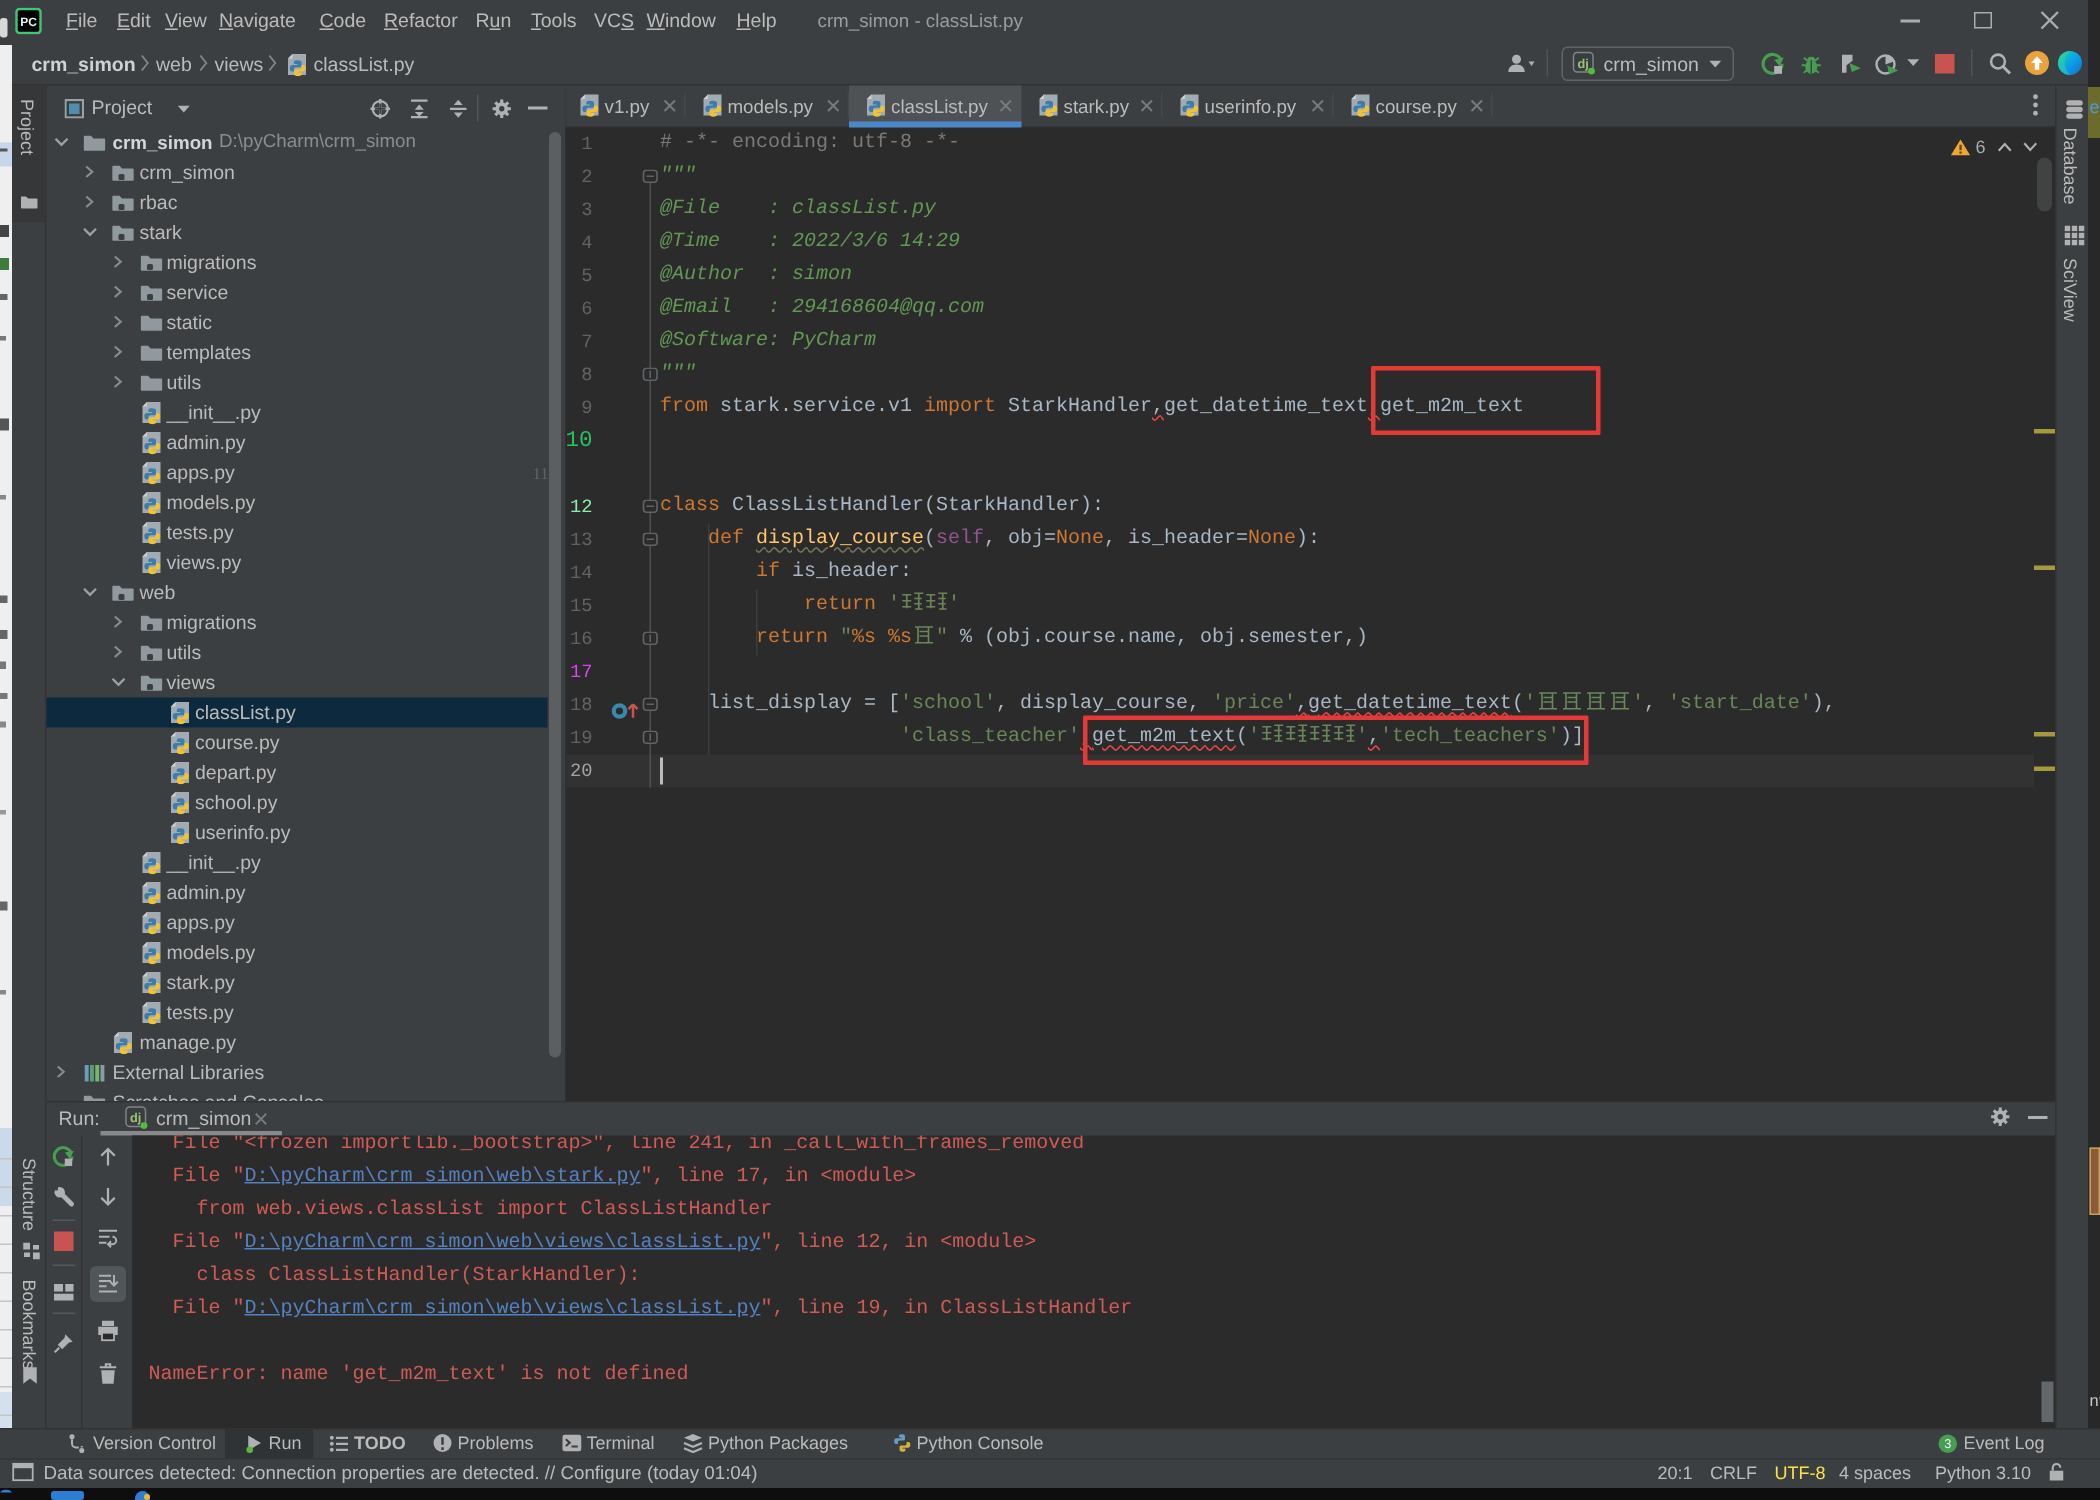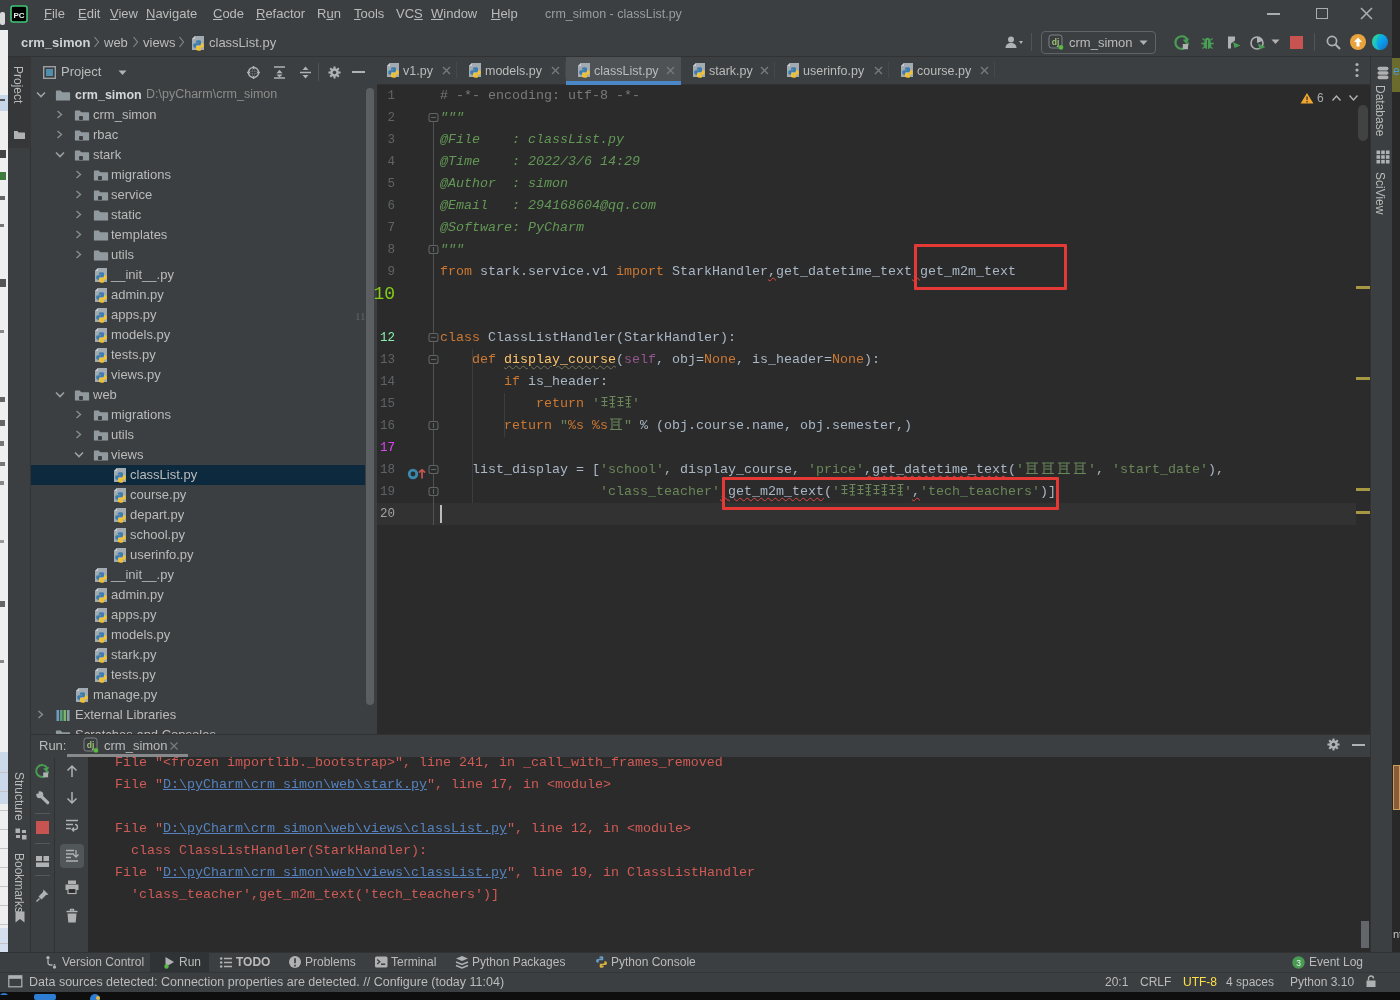--- a/index.html
+++ b/index.html
@@ -680,21 +680,21 @@
 <div class="abs" style="left:440px;top:505px;width:1.5px;height:18px;background:#BBBBBB"></div>
 <div class="abs" style="left:355px;top:85px;width:40px;text-align:right;font-size:12.5px;color:#606366;line-height:22px;font-family:'Liberation Mono',monospace">1</div>
 <div class="abs" style="left:355px;top:107px;width:40px;text-align:right;font-size:12.5px;color:#606366;line-height:22px;font-family:'Liberation Mono',monospace">2</div>
 <div class="abs" style="left:355px;top:129px;width:40px;text-align:right;font-size:12.5px;color:#606366;line-height:22px;font-family:'Liberation Mono',monospace">3</div>
 <div class="abs" style="left:355px;top:151px;width:40px;text-align:right;font-size:12.5px;color:#606366;line-height:22px;font-family:'Liberation Mono',monospace">4</div>
 <div class="abs" style="left:355px;top:173px;width:40px;text-align:right;font-size:12.5px;color:#606366;line-height:22px;font-family:'Liberation Mono',monospace">5</div>
 <div class="abs" style="left:355px;top:195px;width:40px;text-align:right;font-size:12.5px;color:#606366;line-height:22px;font-family:'Liberation Mono',monospace">6</div>
 <div class="abs" style="left:355px;top:217px;width:40px;text-align:right;font-size:12.5px;color:#606366;line-height:22px;font-family:'Liberation Mono',monospace">7</div>
 <div class="abs" style="left:355px;top:239px;width:40px;text-align:right;font-size:12.5px;color:#606366;line-height:22px;font-family:'Liberation Mono',monospace">8</div>
 <div class="abs" style="left:355px;top:261px;width:40px;text-align:right;font-size:12.5px;color:#606366;line-height:22px;font-family:'Liberation Mono',monospace">9</div>
-<div class="abs" style="left:355px;top:283px;width:40px;text-align:right;font-size:18px;color:#84cc16;line-height:22px;font-family:'Liberation Mono',monospace">10</div>
+<div class="abs" style="left:355px;top:283px;width:40px;text-align:right;font-size:15px;color:#22c55e;line-height:22px;font-family:'Liberation Mono',monospace">10</div>
 <div class="abs" style="left:355px;top:305px;width:40px;text-align:left;font-size:11px;color:#606366;line-height:22px;font-family:Liberation Serif, serif">11</div>
 <div class="abs" style="left:355px;top:327px;width:40px;text-align:right;font-size:12.5px;color:#86efac;line-height:22px;font-family:'Liberation Mono',monospace">12</div>
 <div class="abs" style="left:355px;top:349px;width:40px;text-align:right;font-size:12.5px;color:#606366;line-height:22px;font-family:'Liberation Mono',monospace">13</div>
 <div class="abs" style="left:355px;top:371px;width:40px;text-align:right;font-size:12.5px;color:#606366;line-height:22px;font-family:'Liberation Mono',monospace">14</div>
 <div class="abs" style="left:355px;top:393px;width:40px;text-align:right;font-size:12.5px;color:#606366;line-height:22px;font-family:'Liberation Mono',monospace">15</div>
 <div class="abs" style="left:355px;top:415px;width:40px;text-align:right;font-size:12.5px;color:#606366;line-height:22px;font-family:'Liberation Mono',monospace">16</div>
 <div class="abs" style="left:355px;top:437px;width:40px;text-align:right;font-size:12.5px;color:#d946ef;line-height:22px;font-family:'Liberation Mono',monospace">17</div>
 <div class="abs" style="left:355px;top:459px;width:40px;text-align:right;font-size:12.5px;color:#606366;line-height:22px;font-family:'Liberation Mono',monospace">18</div>
 <div class="abs" style="left:355px;top:481px;width:40px;text-align:right;font-size:12.5px;color:#606366;line-height:22px;font-family:'Liberation Mono',monospace">19</div>
 <div class="abs" style="left:355px;top:503px;width:40px;text-align:right;font-size:12.5px;color:#A1A3A5;line-height:22px;font-family:'Liberation Mono',monospace">20</div>
@@ -897,24 +897,25 @@
   </div>
 <div class="abs" style="left:65px;top:908px;width:14px;height:16px;">
     <svg width="14" height="16" viewBox="0 0 14 16">
       <path d="M1.5 3.5 h11 M5.5 3 V1.5 h3 V3" stroke="#AFB1B3" stroke-width="1.3" fill="none"></path>
       <path d="M2.5 5.5 h9 l-0.8 9 h-7.4z" fill="#AFB1B3"></path>
     </svg>
   </div>
 <div class="abs" style="left:88px;top:757px;width:1282px;height:195px;background:#2B2B2B;overflow:hidden">
 <div class="abs mono" style="left:11px;top:-5px;"><span class="red">  File "&lt;frozen importlib._bootstrap&gt;", line 241, in _call_with_frames_removed</span></div>
 <div class="abs mono" style="left:11px;top:17px;"><span class="red">  File "</span><span class="lnk">D:\pyCharm\crm_simon\web\stark.py</span><span class="red">", line 17, in &lt;module&gt;</span></div>
+<div class="abs mono" style="left:11px;top:39px;"><span class="red">    from web.views.classList import ClassListHandler</span></div>
 <div class="abs mono" style="left:11px;top:61px;"><span class="red">  File "</span><span class="lnk">D:\pyCharm\crm_simon\web\views\classList.py</span><span class="red">", line 12, in &lt;module&gt;</span></div>
 <div class="abs mono" style="left:11px;top:83px;"><span class="red">    class ClassListHandler(StarkHandler):</span></div>
 <div class="abs mono" style="left:11px;top:105px;"><span class="red">  File "</span><span class="lnk">D:\pyCharm\crm_simon\web\views\classList.py</span><span class="red">", line 19, in ClassListHandler</span></div>
-<div class="abs mono" style="left:11px;top:127px;"><span class="red">    'class_teacher',get_m2m_text('tech_teachers')]</span></div>
+<div class="abs mono" style="left:11px;top:149px;"><span class="red">NameError: name 'get_m2m_text' is not defined</span></div>
 </div>
 <div class="abs" style="left:1361px;top:921px;width:8px;height:27px;background:#63666A"></div>
 <div class="abs" style="left:0;top:952px;width:1400px;height:20px;background:#3C3F41;border-top:1px solid #323232"></div>
 <div class="abs" style="left:0;top:972px;width:1400px;height:20px;background:#3C3F41;border-top:1px solid #333638"></div>
 <div class="abs" style="left:150px;top:952px;width:59px;height:20px;background:#303335"></div>
 <div class="abs" style="left:45px;top:955px;width:14px;height:14px;">
     <svg width="14" height="14" viewBox="0 0 14 14">
       <circle cx="3" cy="2.8" r="1.7" fill="#AFB1B3"></circle>
       <circle cx="9.5" cy="12" r="1.7" fill="#AFB1B3"></circle>
       <path d="M3 4.5 v3 a2.5 2.5 0 0 0 2.5 2.5 h2 M9.5 10 v-1" stroke="#AFB1B3" stroke-width="1.3" fill="none"></path>
@@ -971,21 +972,21 @@
       <text x="6.5" y="9.6" font-size="8.5" fill="#E8F2E9" text-anchor="middle" font-family="Liberation Sans">3</text>
     </svg>
   </div>
 <div class="abs ui12" style="left:1309px;top:955px;">Event Log</div>
 <div class="abs" style="left:8px;top:975px;width:15px;height:13px;">
     <svg width="15" height="13" viewBox="0 0 15 13">
       <rect x="0.8" y="0.8" width="13" height="11" fill="none" stroke="#AFB1B3" stroke-width="1.2"></rect>
       <rect x="0.8" y="0.8" width="13" height="3" fill="#AFB1B3"></rect>
     </svg>
   </div>
-<div class="abs ui12" style="left:29px;top:975px;font-size:12.5px">Data sources detected: Connection properties are detected. // Configure (today 11:04)</div>
+<div class="abs ui12" style="left:29px;top:975px;font-size:12.5px">Data sources detected: Connection properties are detected. // Configure (today 01:04)</div>
 <div class="abs ui12" style="left:1105px;top:975px;color:#BBBBBB">20:1</div>
 <div class="abs ui12" style="left:1140px;top:975px;color:#BBBBBB">CRLF</div>
 <div class="abs ui12" style="left:1183px;top:975px;color:#fde047">UTF-8</div>
 <div class="abs ui12" style="left:1226px;top:975px;color:#BBBBBB">4 spaces</div>
 <div class="abs ui12" style="left:1290px;top:975px;color:#BBBBBB">Python 3.10</div>
 <div class="abs" style="left:1365px;top:975px;width:12px;height:13px;">
     <svg width="12" height="13" viewBox="0 0 12 13">
       <rect x="1.5" y="5.5" width="9" height="6.5" fill="#AFB1B3"></rect>
       <path d="M3.5 5.5 V3.5 a2.5 2.5 0 0 1 5 0" stroke="#AFB1B3" stroke-width="1.4" fill="none"></path>
     </svg>

